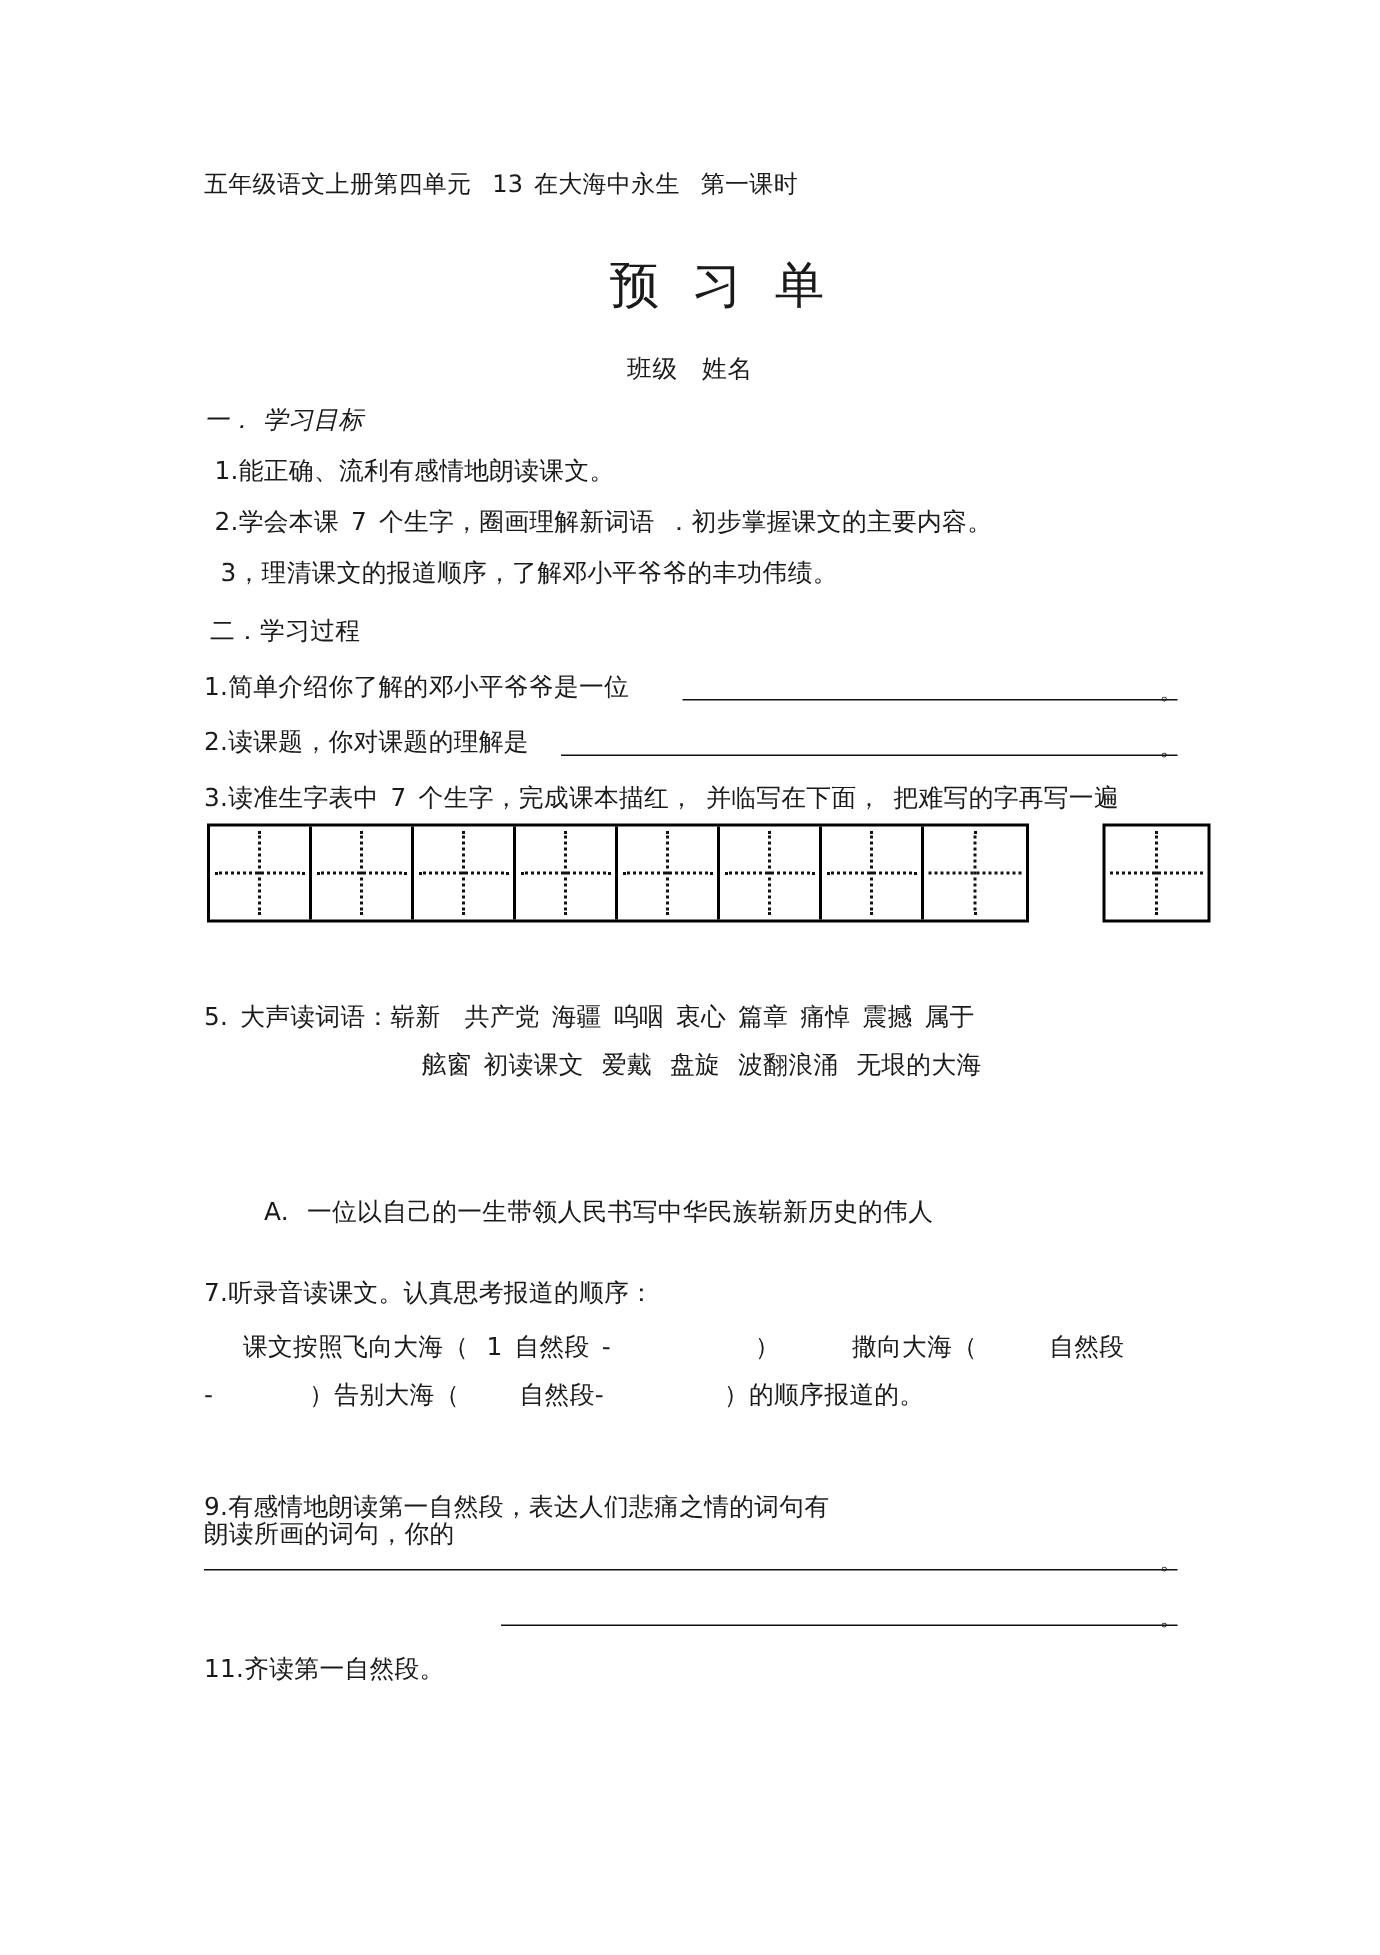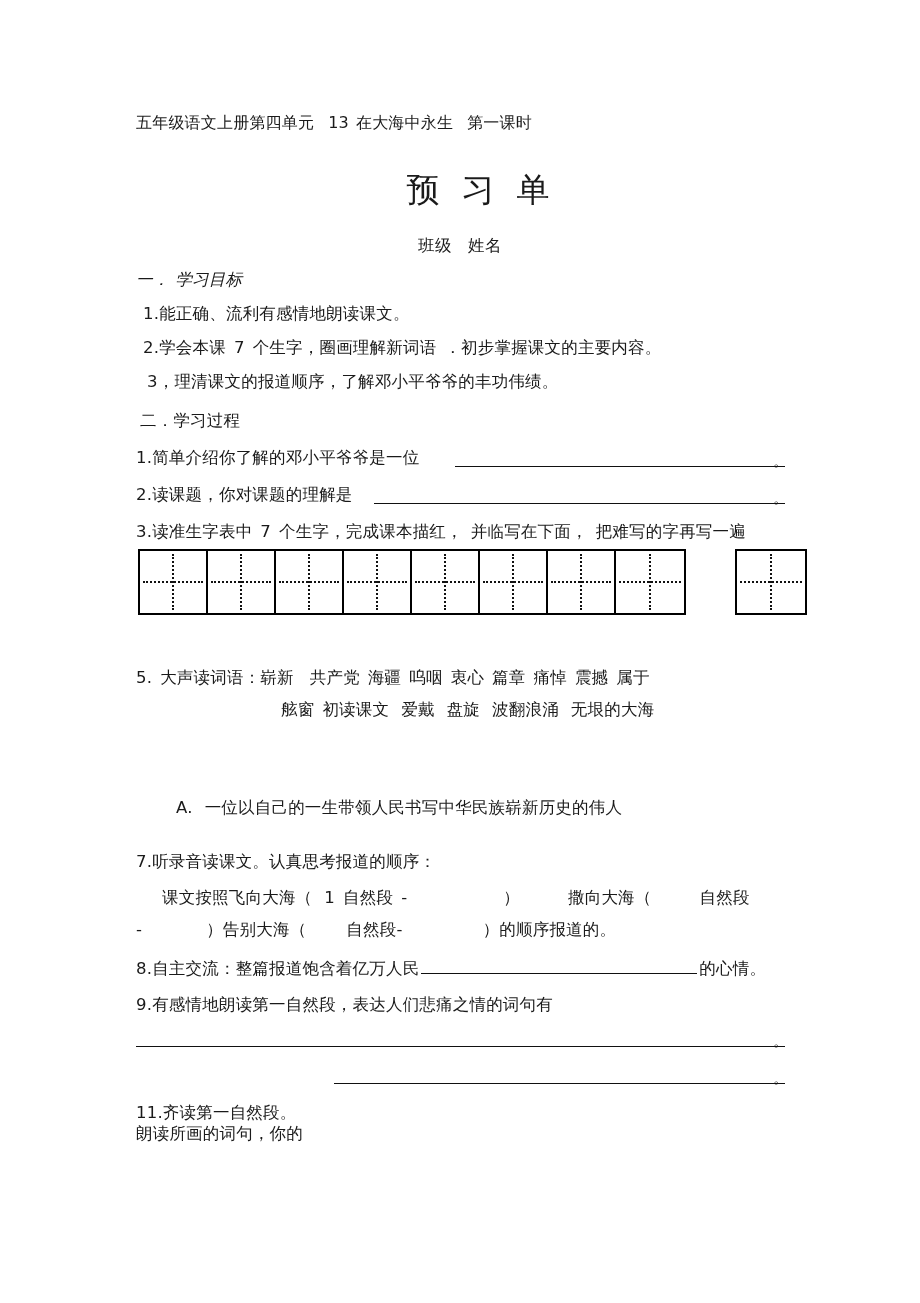--- a/index.html
+++ b/index.html
@@ -230,31 +230,28 @@
   <div class="row" style="left:136px; top:852px;">
     <span>7.</span><span>听录音读课文。认真思考报道的顺序：</span>
   </div>
   <div class="row" style="left:162px; top:888px;">
     <span>课文按照飞向大海（</span><span class="sp3"></span><span>1</span><span class="sp2"></span><span>自然段</span><span class="sp2"></span><span>-</span><span class="sp24"></span><span>）</span><span class="sp12"></span><span>撒向大海（</span><span class="sp12"></span><span>自然段</span>
   </div>
   <div class="row" style="left:136px; top:920px;text-align:center;">
     <span>-</span><span class="sp16"></span><span>）告别大海（</span><span class="sp10"></span><span>自然段</span><span>-</span><span class="sp20"></span><span>）的顺序报道的。</span>
   </div>
 
-  <div class="row" style="left:136px; top:958px;">
-    <span>8.</span><span>自主交流：整篇报道饱含着亿万人民</span><span class="blank" style="width:276px; margin:0 2px;"></span><span>的心情。</span>
-  </div>
 
   <div class="row" style="left:136px; top:995px;">
     <span>9.</span><span>有感情地朗读第一自然段，表达人们悲痛之情的词句有</span>
   </div>
   <div class="full-rule" style="left:136px; top:1046px; width:649px;"></div>
   <div class="period-on-rule" style="left:773px; top:1032px;">。</div>
 
-  <div class="row" style="left:136px; top:1124px;text-align:right;">
+  <div class="row" style="left:136px; top:1013px;text-align:right;">
     <span>朗读所画的词句，你的</span>
   </div>
   <div class="full-rule" style="left:334px; top:1083px; width:451px;"></div>
   <div class="period-on-rule" style="left:773px; top:1069px;">。</div>
 
   <div class="row" style="left:136px; top:1103px;">
     <span>11.</span><span>齐读第一自然段。</span>
   </div>
 
 </div>

